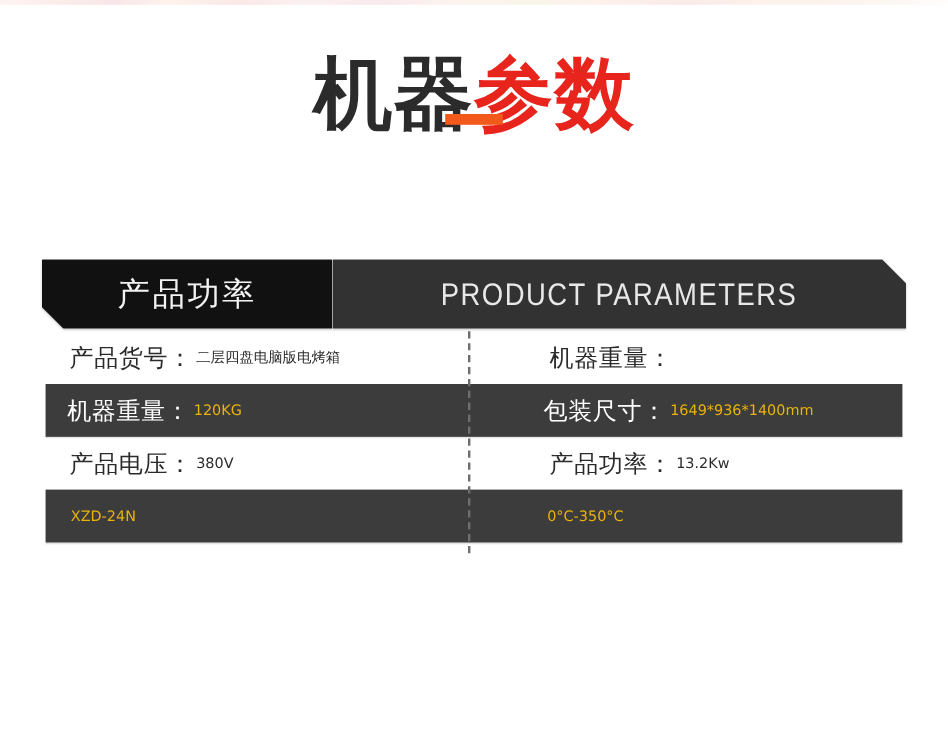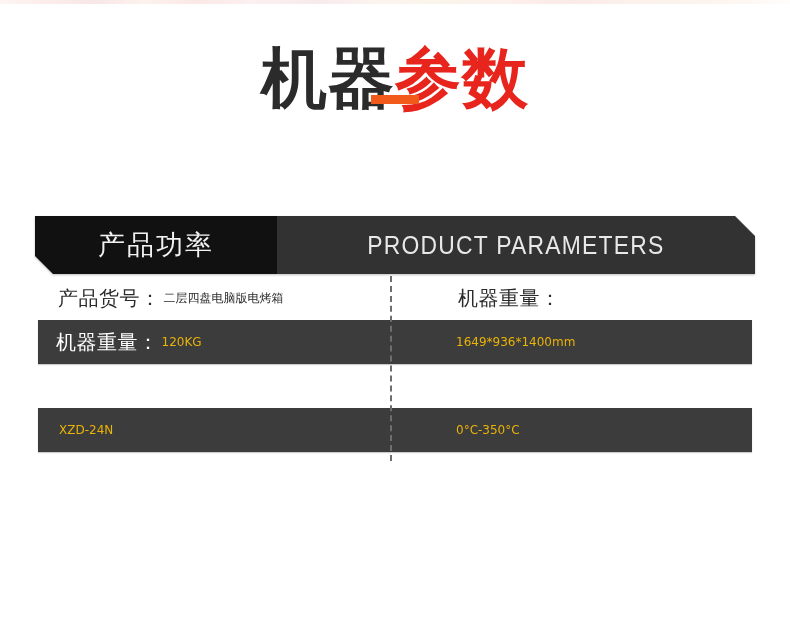--- a/index.html
+++ b/index.html
@@ -196,25 +196,34 @@
       <span class="cell-label">机器重量：</span>
     </div>
   </div>
 
   <div class="spec-row dark">
     <div class="cell left">
       <span class="cell-label">机器重量：</span>
       <span class="cell-value">120KG</span>
     </div>
     <div class="cell right">
+      <span class="cell-label">包装尺寸：</span>
       <span class="cell-value">1649*936*1400mm</span>
     </div>
   </div>
 
   <div class="spec-row light">
+    <div class="cell left">
+      <span class="cell-label">产品电压：</span>
+      <span class="cell-value">380V</span>
+    </div>
+    <div class="cell right">
+      <span class="cell-label">产品功率：</span>
+      <span class="cell-value">13.2Kw</span>
+    </div>
   </div>
 
   <div class="spec-row dark">
     <div class="cell left">
       <span class="cell-value">XZD-24N</span>
     </div>
     <div class="cell right">
       <span class="cell-value">0°C-350°C</span>
     </div>
   </div>

